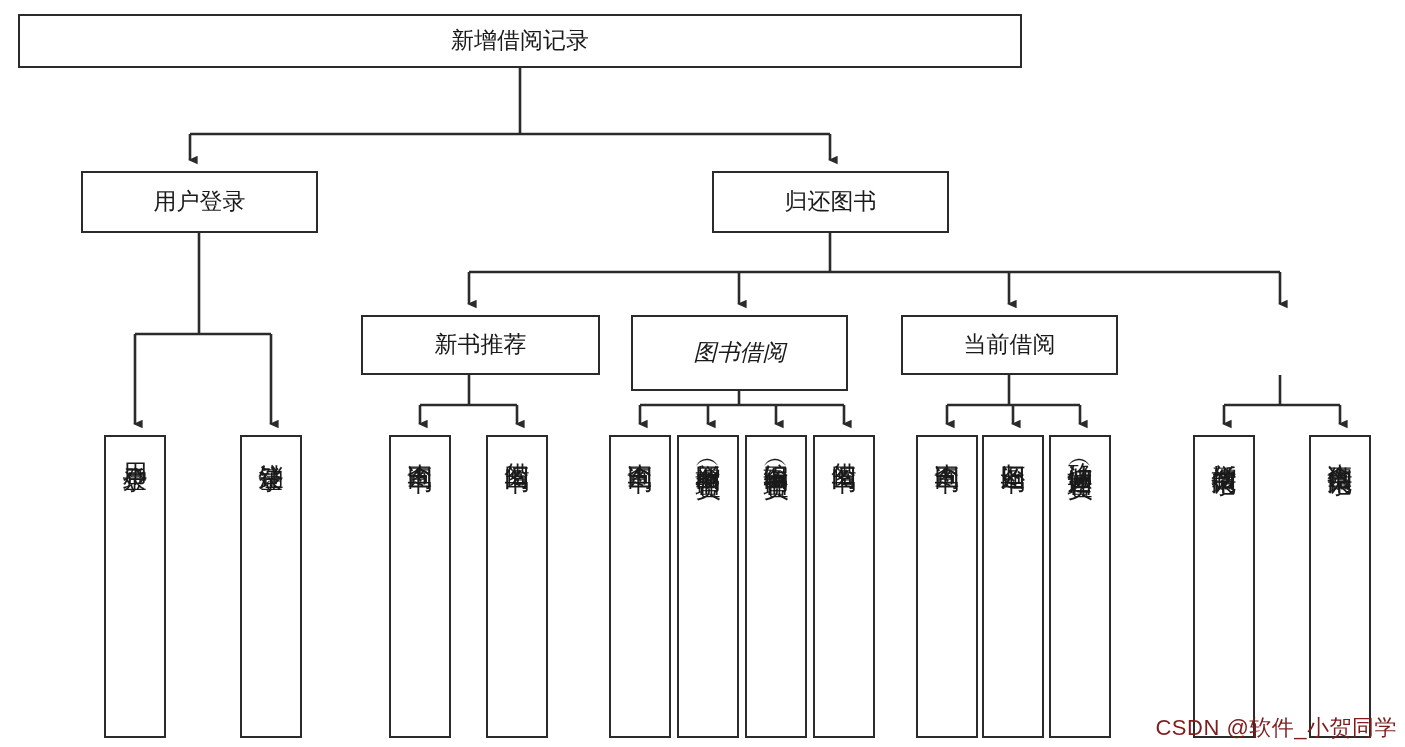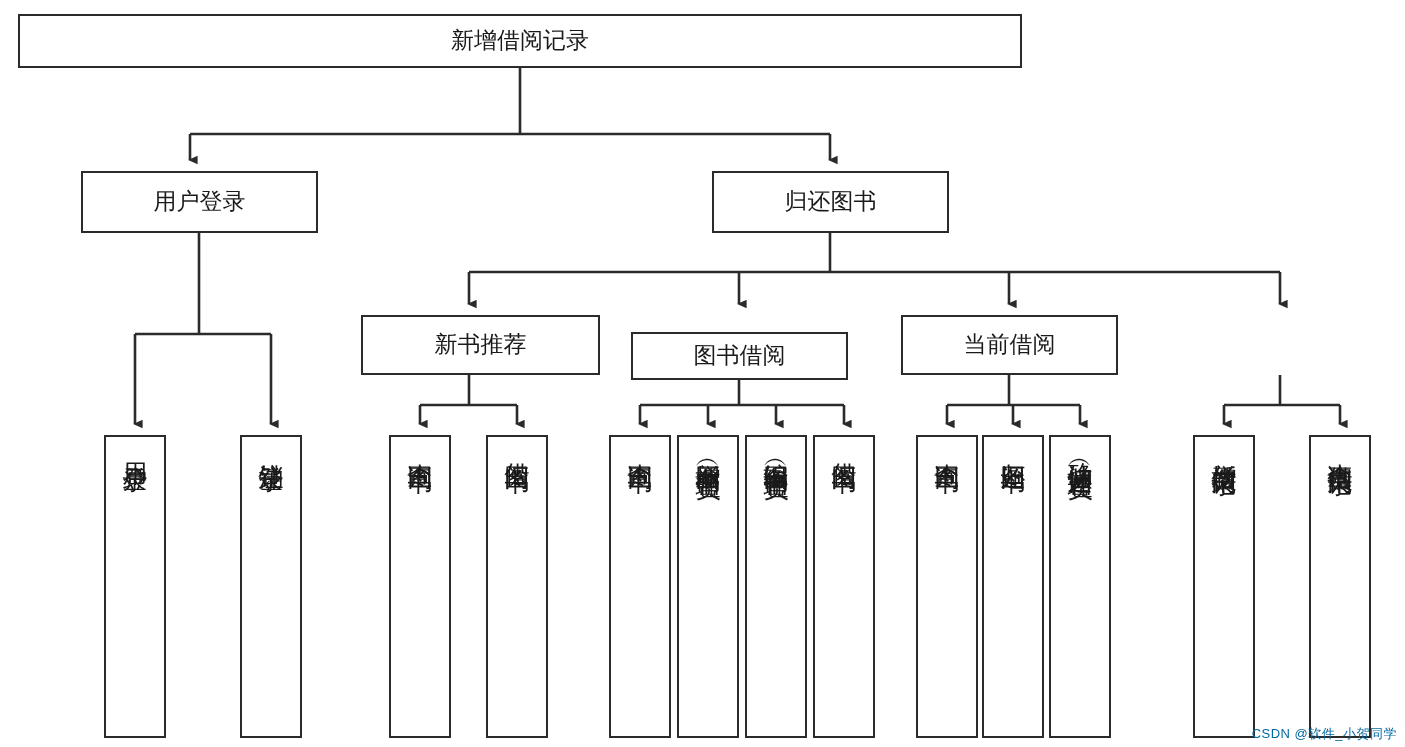--- a/index.html
+++ b/index.html
@@ -44,22 +44,22 @@
     font-size:25px;
     letter-spacing:2px;
     line-height:1;
     white-space:nowrap;
     height:auto;
     max-height:286px;
   }
   .watermark{
     position:absolute;
     right:8px;bottom:4px;
-    font-size:13px;
-    color:#0369a1;
+    font-size:22px;
+    color:#7f1d1d;
     letter-spacing:.5px;
     white-space:nowrap;
   }
 </style>
 </head>
 <body>
 
 <div id="canvas">
 
   <svg class="lines" viewBox="0 0 1405 747">
@@ -119,21 +119,21 @@
   <div class="node h-node" style="left:81px;top:171px;width:237px;height:62px;">
     <span class="lbl">用户登录</span>
   </div>
   <div class="node h-node" style="left:712px;top:171px;width:237px;height:62px;">
     <span class="lbl">归还图书</span>
   </div>
 
   <div class="node h-node" style="left:361px;top:315px;width:239px;height:60px;">
     <span class="lbl">新书推荐</span>
   </div>
-  <div class="node h-node" style="left:631px;top:332px;width:217px;height:48px;">
+  <div class="node h-node" style="left:631px;top:315px;width:217px;height:76px;font-style:italic;">
     <span class="lbl">图书借阅</span>
   </div>
   <div class="node h-node" style="left:901px;top:315px;width:217px;height:60px;">
     <span class="lbl">当前借阅</span>
   </div>
 
   <div class="node leaf" style="left:104px;top:435px;width:62px;height:303px;">
     <span class="lbl">用户登录</span>
   </div>
   <div class="node leaf" style="left:240px;top:435px;width:62px;height:303px;">

